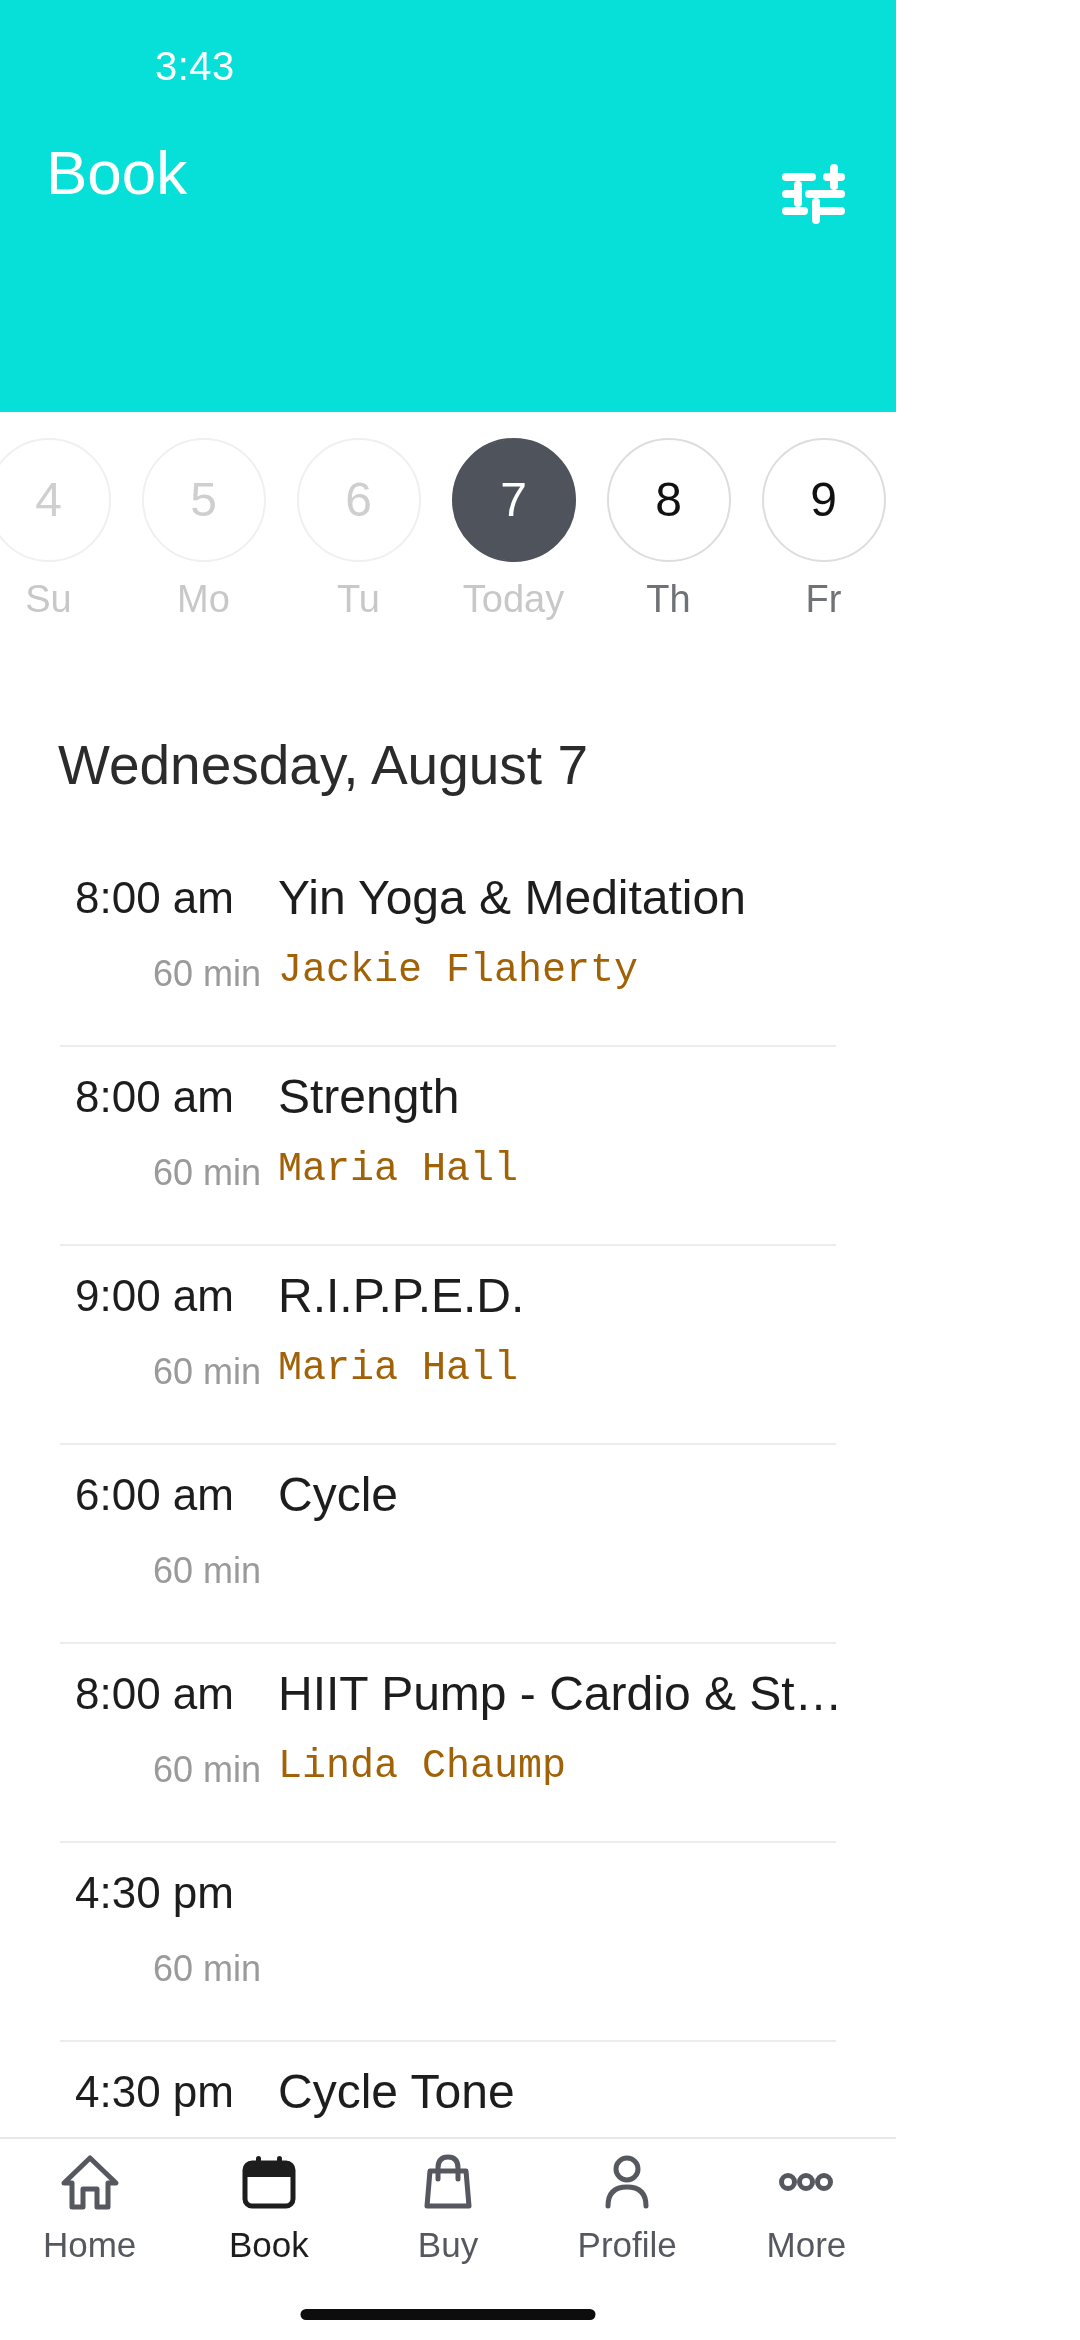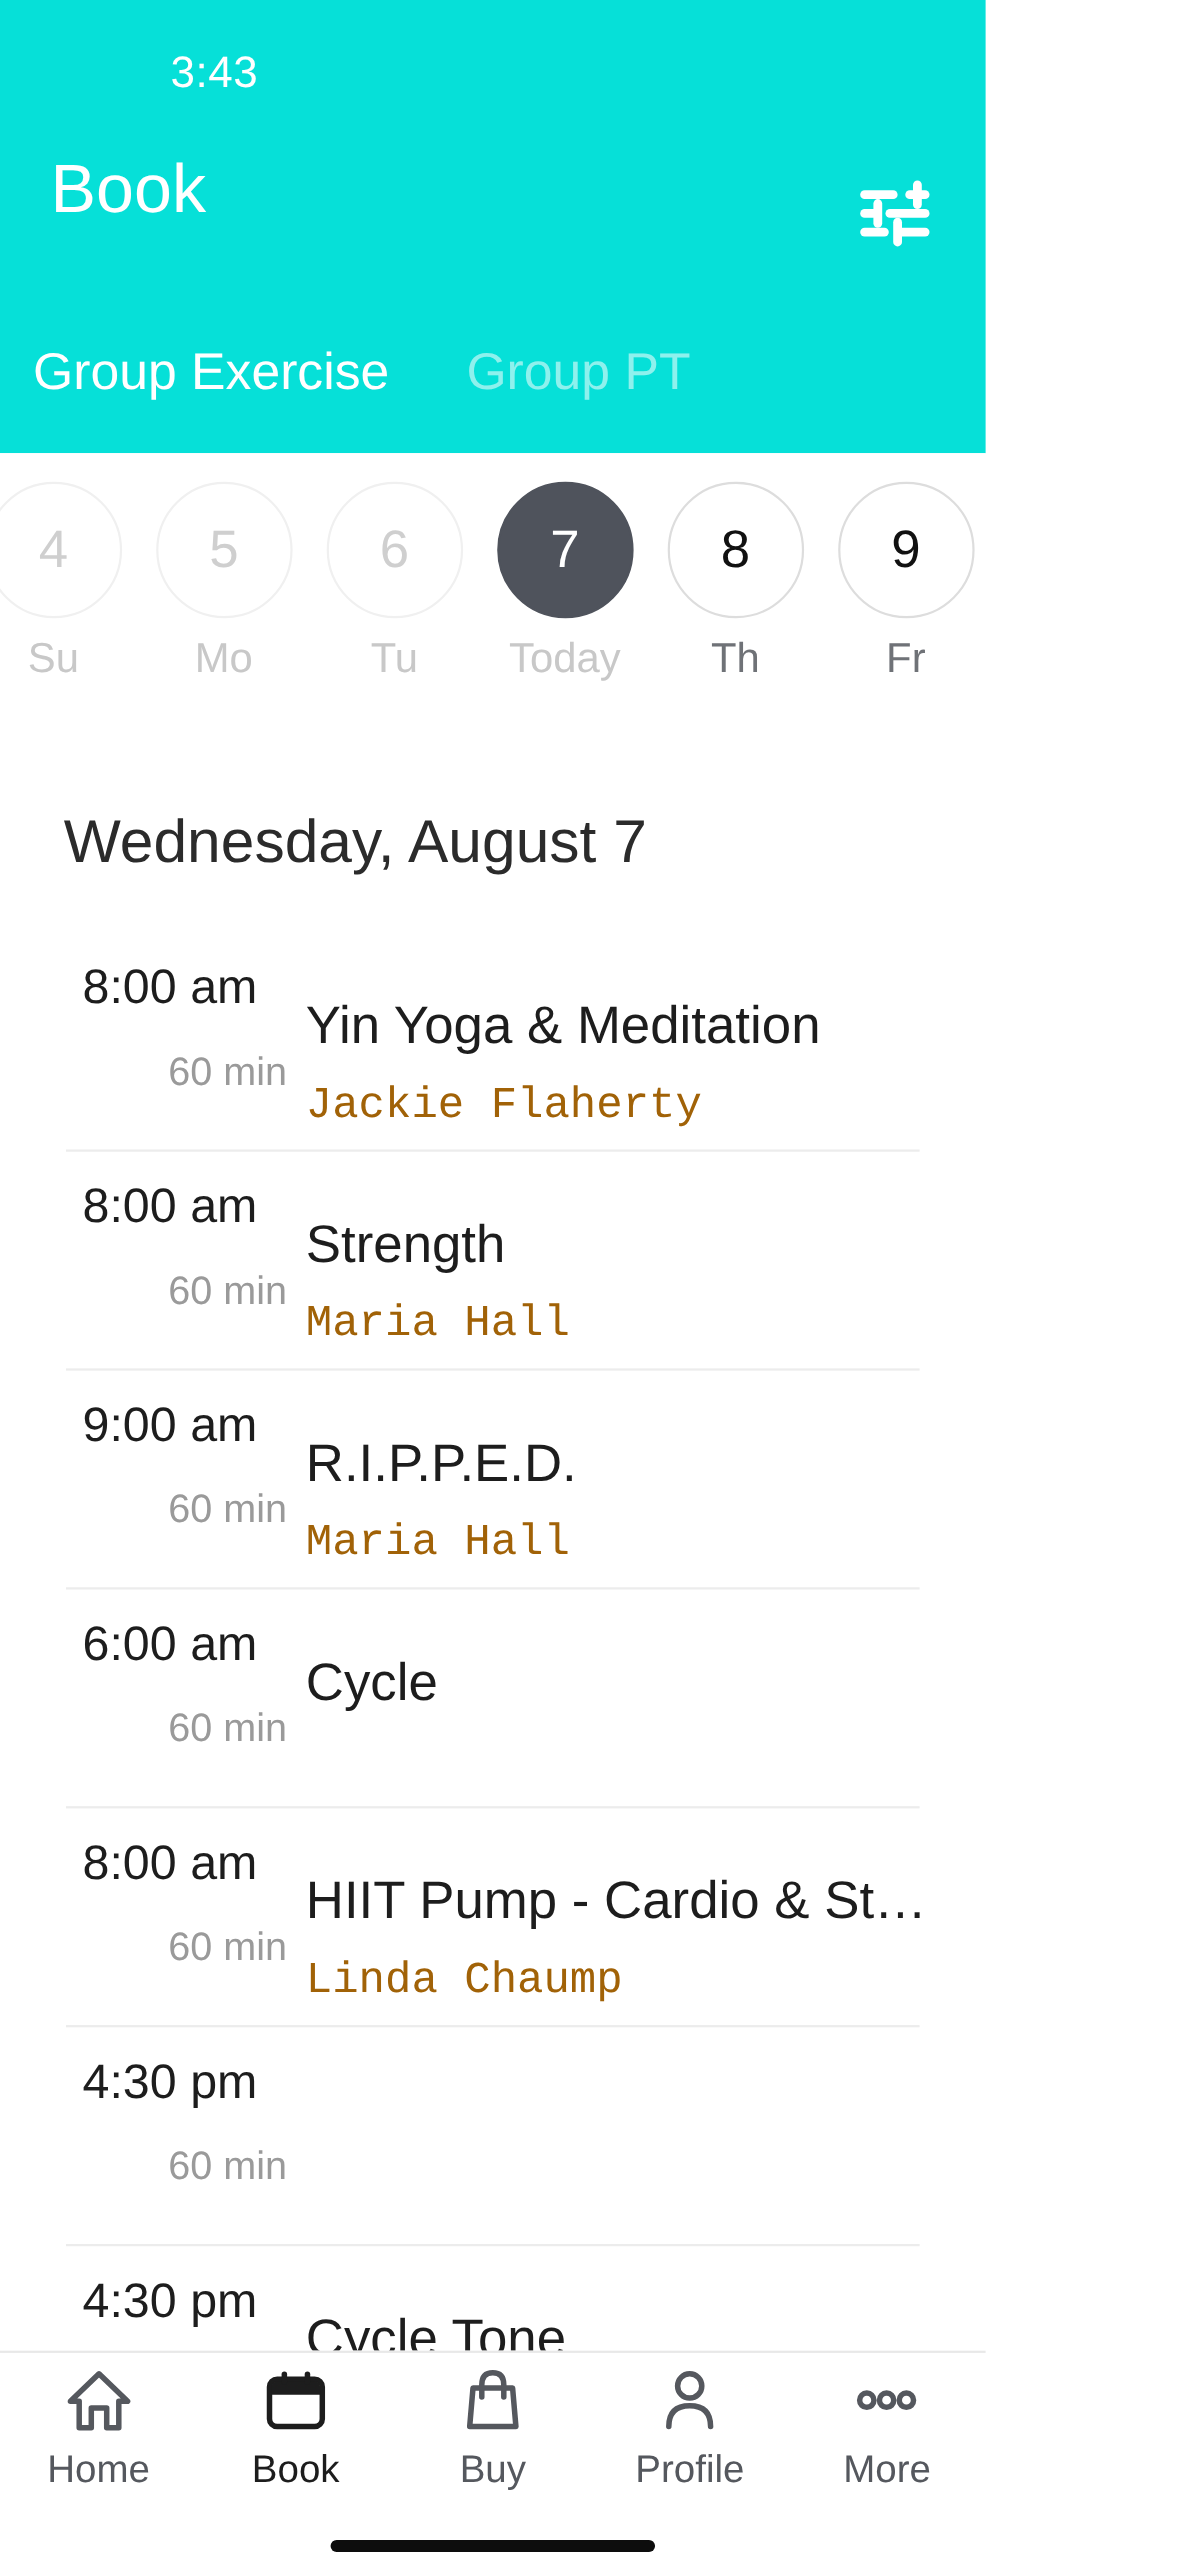--- a/index.html
+++ b/index.html
@@ -99,21 +99,21 @@
   }
   .duration {
     font-size:36px; color:#9a9a9a; line-height:1;
     margin-top:36px; align-self:flex-end; padding-right:17px;
   }
   .infocol {
     flex:1 1 auto; padding-top:26px; padding-right:40px; min-width:0;
   }
   .classname {
     font-size:48px; color:#1d1d1d; line-height:1.1;
-    white-space:nowrap; overflow:hidden; text-overflow:ellipsis;margin-top:35px;
+    white-space:nowrap; overflow:hidden; text-overflow:ellipsis;
   }
   .instructor {
     font-size:40px; color:#a16207; line-height:1.1; margin-top:24px;
     white-space:nowrap; overflow:hidden; text-overflow:ellipsis;font-family:Liberation Mono, monospace;
   }
 
   
   .bottomnav {
     position:absolute; left:0; right:0; bottom:0; height:203px;
     background:#ffffff; border-top:2px solid #e8e8e8;
@@ -158,24 +158,20 @@
             <rect x="26" y="23" width="8" height="26" rx="4"></rect>
 
             <rect x="14" y="49" width="26" height="8" rx="4"></rect>
             <rect x="47" y="49" width="30" height="8" rx="4"></rect>
             <rect x="44" y="40" width="8" height="26" rx="4"></rect>
           </g>
         </svg>
       </div>
     </div>
 
-    <div class="tabs">
-      <span class="tab active">Group Exercise</span>
-      <span class="tab inactive">Group PT</span>
-    </div>
   </div>
 
   <div class="datestrip">
       <div class="daycell" style="left: -29px;">
         <div class="daycircle past">4</div>
         <div class="daylabel dim">Su</div>
       </div>
       <div class="daycell" style="left: 126px;">
         <div class="daycircle past">5</div>
         <div class="daylabel dim">Mo</div>

